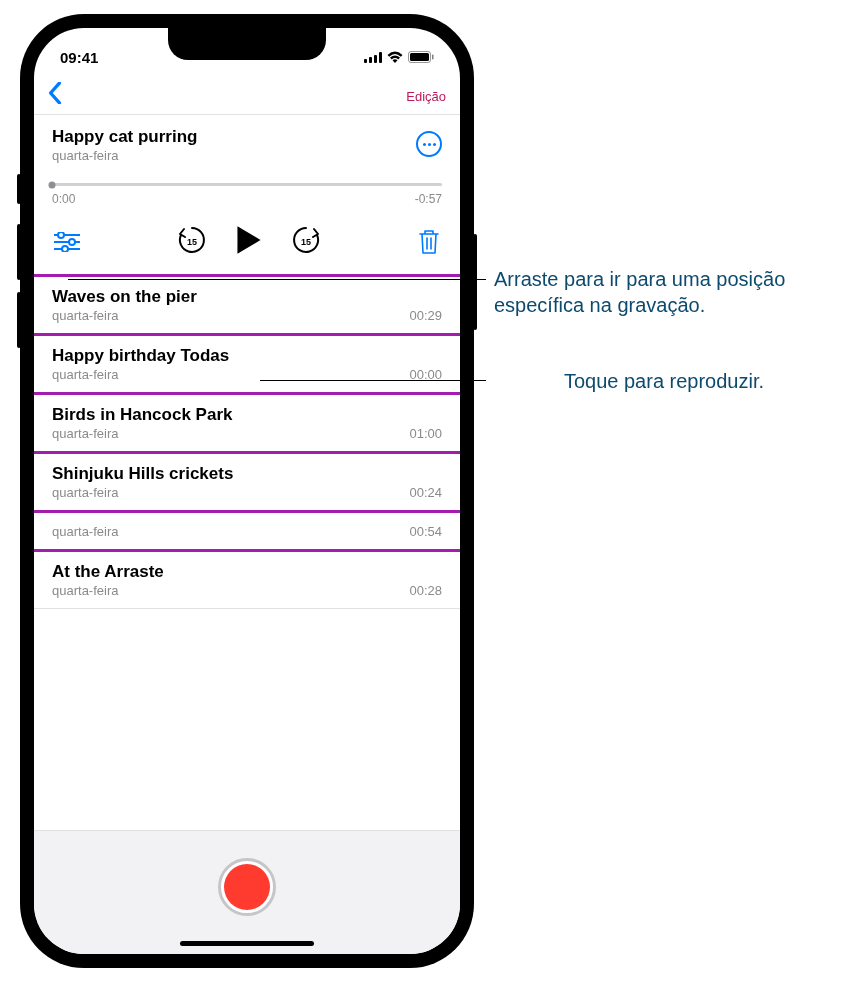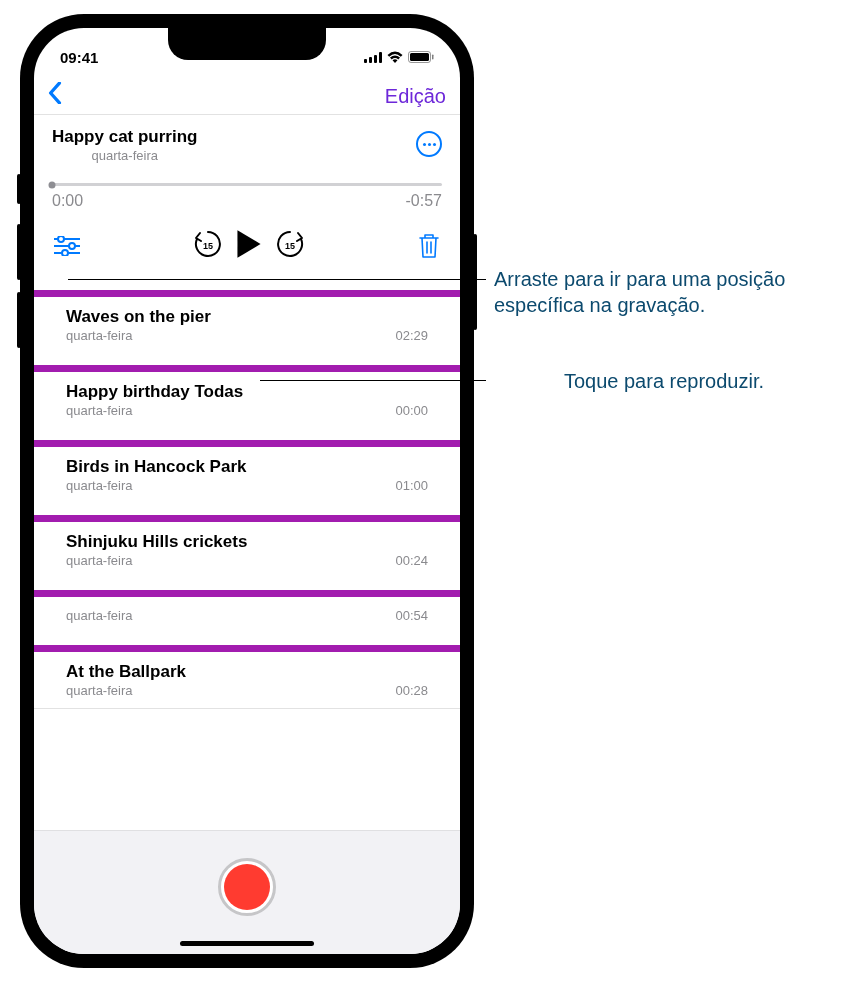--- a/index.html
+++ b/index.html
@@ -64,42 +64,41 @@
       display: flex;
       justify-content: space-between;
       align-items: center;
       padding: 8px 14px 4px;
     }
     .back-btn {
       color: #007aff;
       font-size: 24px;
     }
     .edit-btn {
-      color: #6d28d9;
-      font-size: 20px;
+      color: #be185d;
+      font-size: 13px;
     }
     .page-title {
       font-size: 33px;
       font-weight: 700;
       padding: 0 18px 8px;
       letter-spacing: 0.3px;
     }
     .content {
       flex: 1;
       overflow: hidden;
     }
     .expanded-item {
       border-top: 1px solid #e2e2e2;
       padding: 12px 18px 14px;
     }
     .expanded-header {
       display: flex;
       justify-content: space-between;
       align-items: flex-start;
-      text-align: center;
     }
     .expanded-title {
       font-size: 17px;
       font-weight: 600;
     }
     .expanded-date {
       font-size: 13px;
       color: #8a8a8e;
       margin-top: 1px;
     }
@@ -140,21 +139,21 @@
       top: 50%;
       transform: translate(-50%, -50%);
       width: 7px;
       height: 7px;
       background: #8e8e93;
       border-radius: 50%;
     }
     .scrubber-times {
       display: flex;
       justify-content: space-between;
-      font-size: 16px;
+      font-size: 12px;
       color: #8a8a8e;
       margin-top: 6px;
     }
     .controls {
       display: flex;
       justify-content: space-between;
       align-items: center;
       margin-top: 18px;
       padding: 0 2px;
     }
@@ -175,27 +174,26 @@
       top: 50%;
       left: 50%;
       transform: translate(-50%, -46%);
     }
     .play-btn {
       color: #000;
     }
     .center-controls {
       display: flex;
       align-items: center;
-      gap: 12px;
+      gap: 28px;
     }
     .list-item {
-      border-top: 7px solid #a21caf;
-      padding: 10px 32px 10px;
-      position: relative;
-      margin-top: 12px;
+      border-top: 3px solid #a21caf;
+      padding: 10px 18px 10px;
+      position: relative;
     }
     .list-title {
       font-size: 17px;
       font-weight: 600;
     }
     .list-sub {
       display: flex;
       justify-content: space-between;
       font-size: 13px;
       color: #8a8a8e;
@@ -368,21 +366,21 @@
               </svg>
           </div>
         </div>
       </div>
 
       <div id="list-container">
           <div class="list-item">
             <div class="list-title">Waves on the pier</div>
             <div class="list-sub">
               <span>quarta-feira</span>
-              <span>02:29</span>
+              <span>00:29</span>
             </div>
           </div>
           <div class="list-item">
             <div class="list-title">Happy birthday Todas</div>
             <div class="list-sub">
               <span>quarta-feira</span>
               <span>00:00</span>
             </div>
           </div>
           <div class="list-item">
@@ -399,21 +397,21 @@
               <span>00:24</span>
             </div>
           </div>
           <div class="list-item">
             <div class="list-sub">
               <span>quarta-feira</span>
               <span>00:54</span>
             </div>
           </div>
           <div class="list-item list-end">
-            <div class="list-title">At the Ballpark</div>
+            <div class="list-title">At the Arraste</div>
             <div class="list-sub">
               <span>quarta-feira</span>
               <span>00:28</span>
             </div>
           </div>
         </div>
 
     </div>
 
     <div class="bottom-bar">

